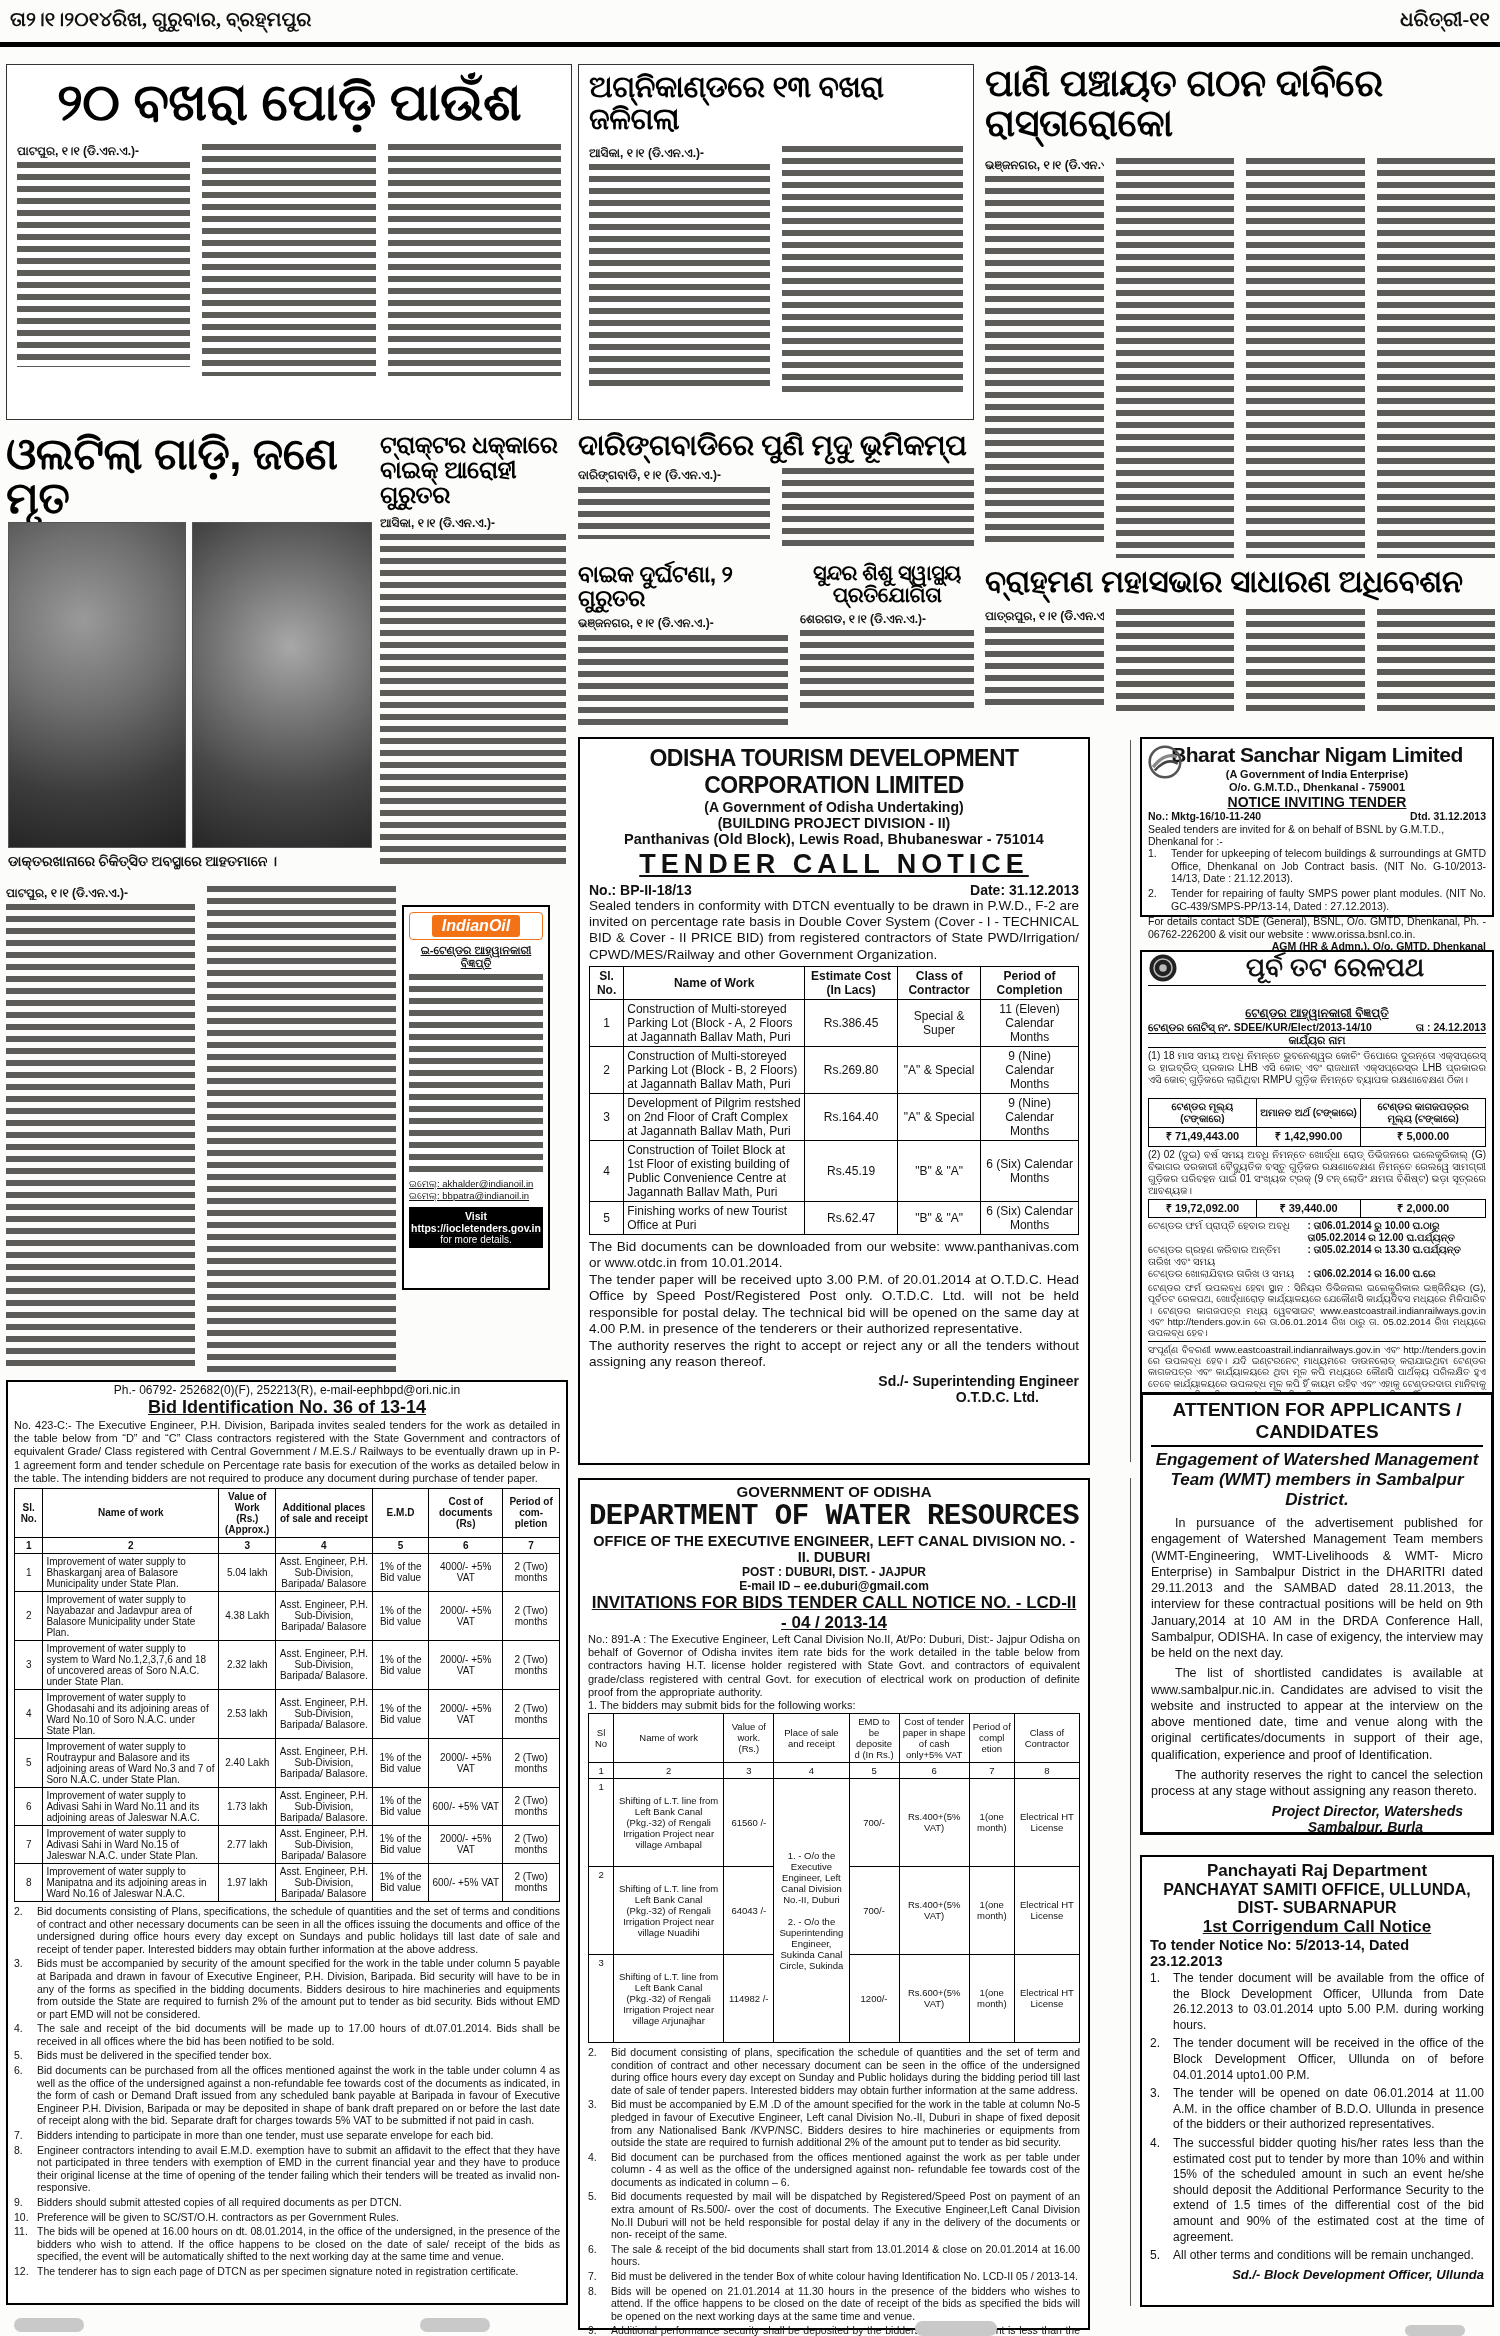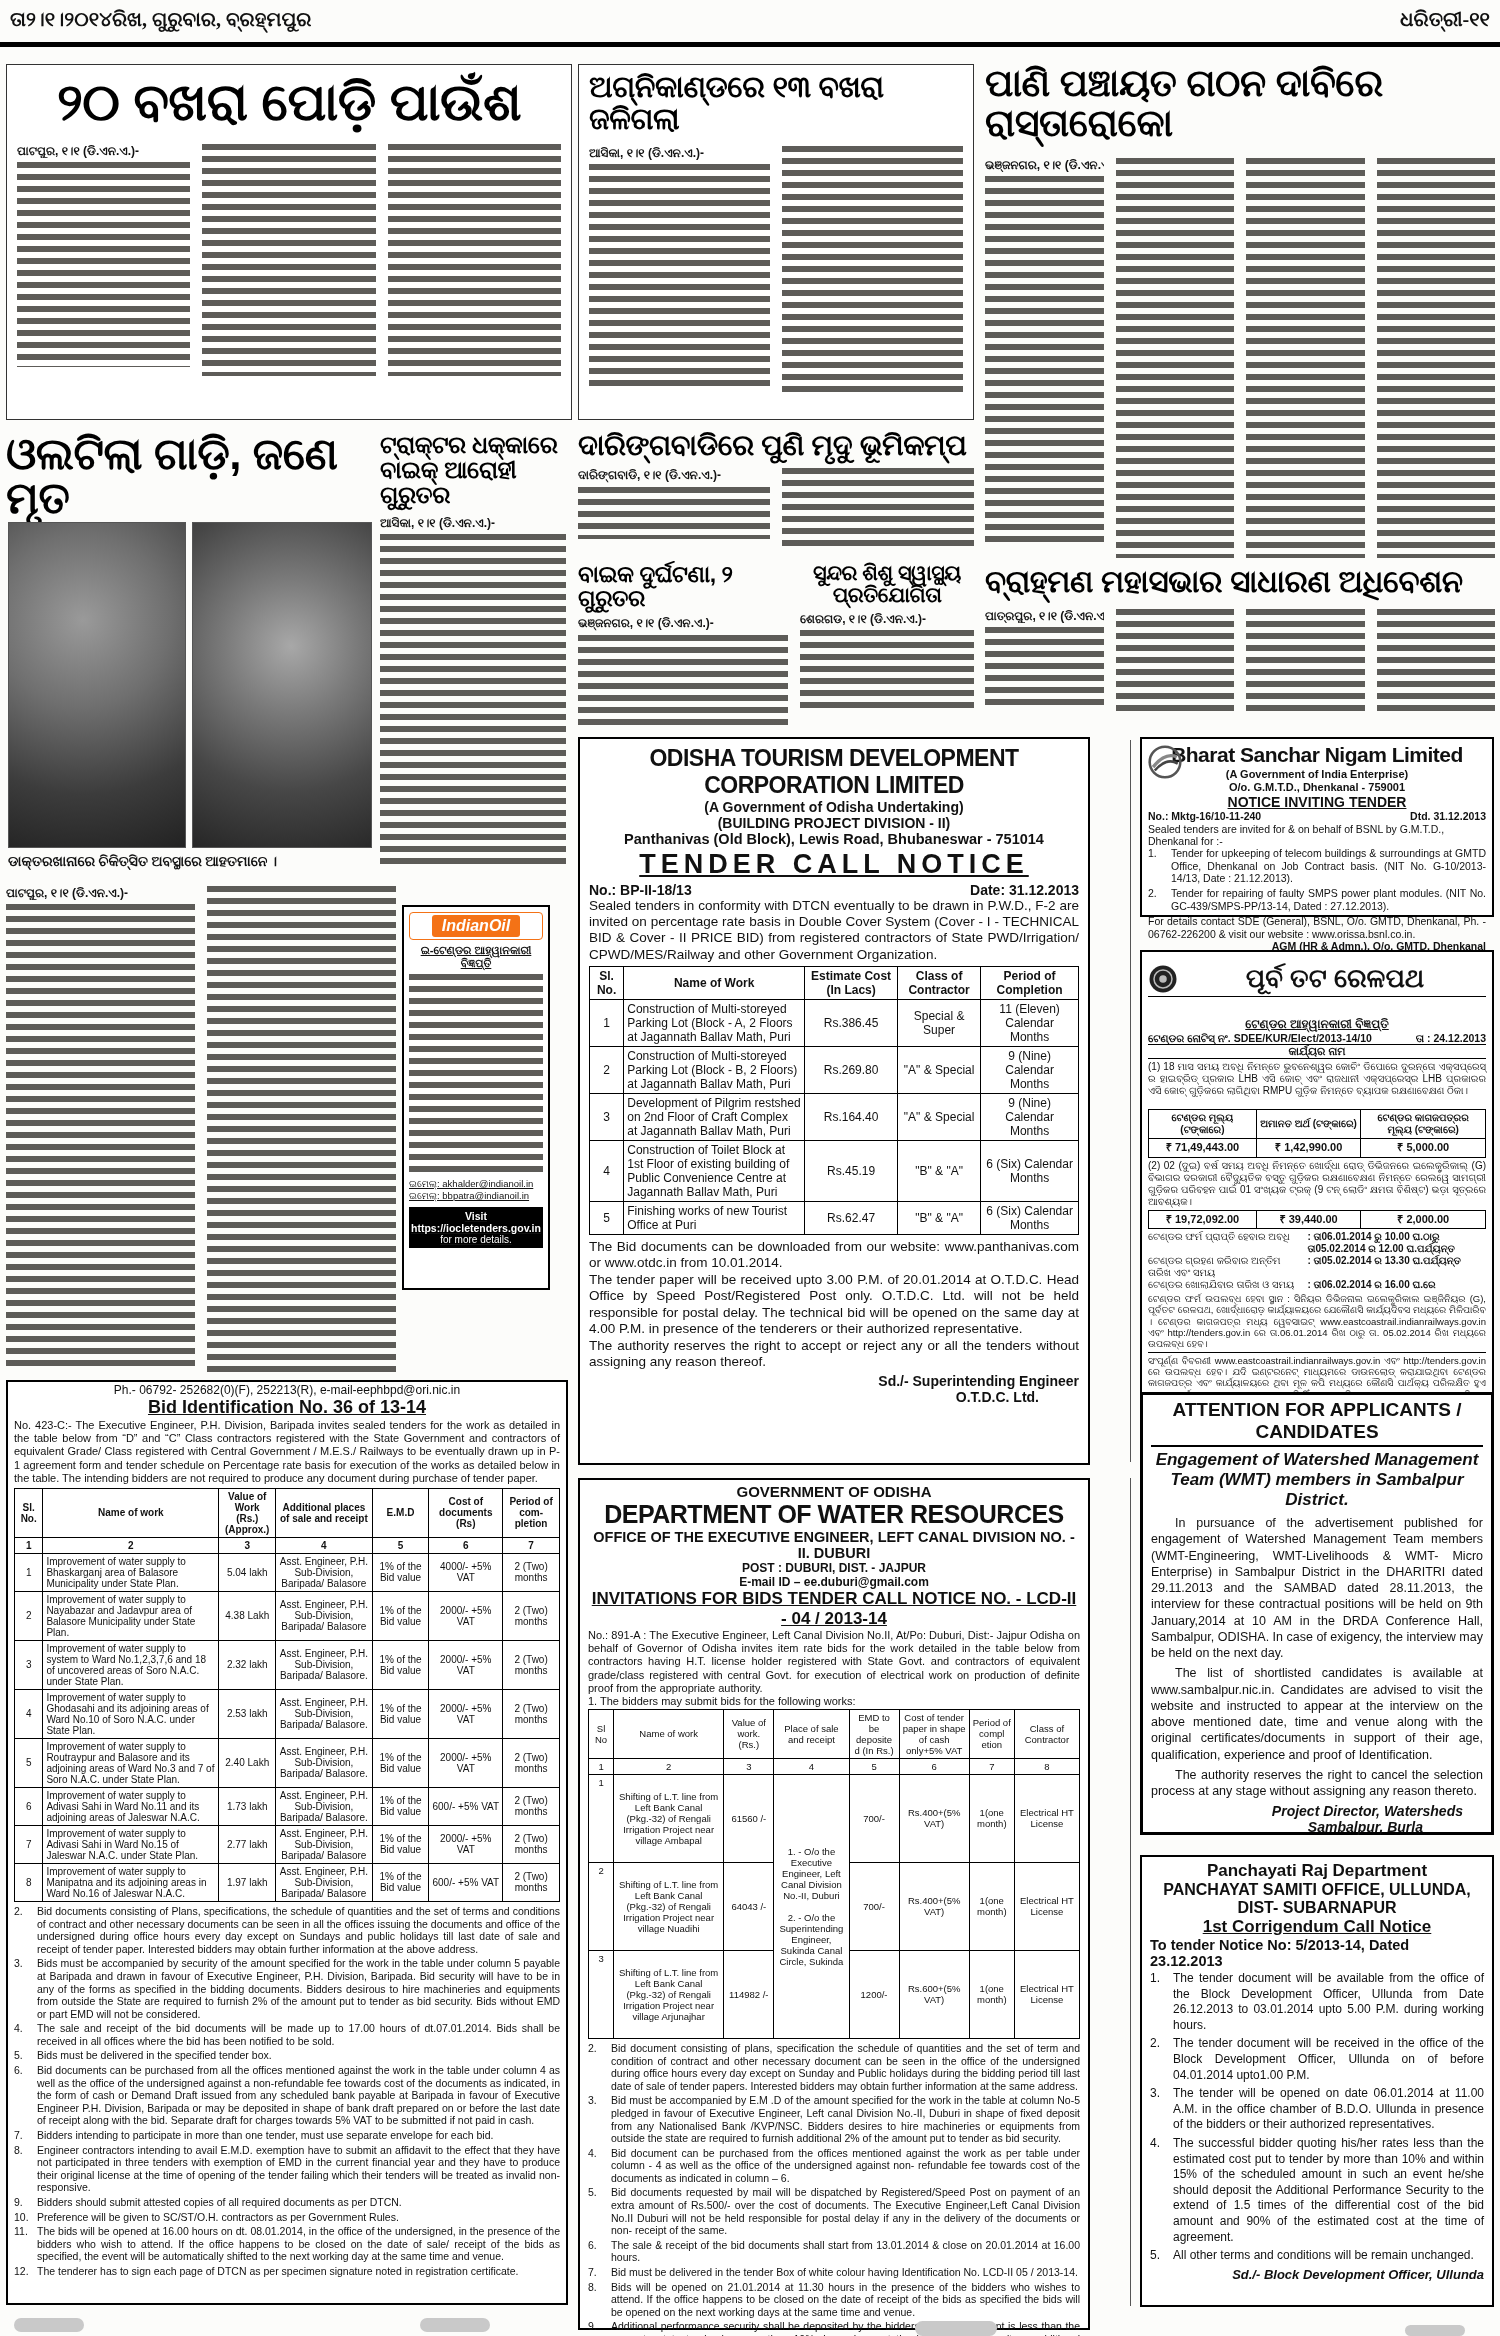--- a/index.html
+++ b/index.html
@@ -256,21 +256,21 @@
 
         <div class="num">
           <span class="nn">2.</span>
           <span class="tt just">Tender for repairing of faulty SMPS power plant modules. (NIT No. GC-439/SMPS-PP/13-14, Dated : 27.12.2013).</span>
         </div>
       </div>
     <div class="just">For details contact SDE (General), BSNL, O/o. GMTD, Dhenkanal, Ph. - 06762-226200 &amp; visit our website : www.orissa.bsnl.co.in.</div>
     <div class="b right">AGM (HR &amp; Admn.), O/o. GMTD, Dhenkanal</div>
   </div>
 
-  <div class="abs box" style="left:1140px;top:950px;width:354px;height:527px;padding:11px 6px;font-size:10px;line-height:1.2;">
+  <div class="abs box" style="left:1140px;top:950px;width:354px;height:527px;padding:0 6px;font-size:10px;line-height:1.2;">
     <div style="display:flex;align-items:center;gap:6px;border-bottom:1px solid #000;padding-bottom:2px;">
       <svg width="30" height="30" viewBox="0 0 40 40">
         <circle cx="20" cy="20" r="18" fill="#222"></circle>
         <circle cx="20" cy="20" r="12" fill="none" stroke="#bbb" stroke-width="2"></circle>
         <circle cx="20" cy="20" r="5" fill="#bbb"></circle>
       </svg>
       <div class="b center" style="flex:1;font-size:26px;">ପୂର୍ବ ତଟ ରେଳପଥ</div>
     </div>
     <div class="b center u" style="font-size:12px;margin-top:20px;">ଟେଣ୍ଡର ଆହ୍ୱାନକାରୀ ବିଜ୍ଞପ୍ତି</div>
     <div style="display:flex;justify-content:space-between;font-weight:700;font-size:10.5px;">
@@ -565,21 +565,21 @@
           <span class="nn">12.</span>
           <span class="tt just">The tenderer has to sign each page of DTCN as per specimen signature noted in registration certificate.</span>
         </div>
 
       </div>
 
   </div>
 
   <div class="abs box" style="left:578px;top:1478px;width:512px;height:852px;padding:3px 8px;">
     <div class="b center" style="font-size:15px;">GOVERNMENT OF ODISHA</div>
-    <div class="b center" style="font-size:25px;letter-spacing:-.5px;">DEPARTMENT OF WATER RESOURCES</div>
+    <div class="b center" style="font-size:29px;letter-spacing:-.5px;font-family:Liberation Mono, monospace;">DEPARTMENT OF WATER RESOURCES</div>
     <div class="b center" style="font-size:14.5px;">OFFICE OF THE EXECUTIVE ENGINEER, LEFT CANAL DIVISION NO. - II. DUBURI</div>
     <div class="b center" style="font-size:12px;">POST : DUBURI, DIST. - JAJPUR</div>
     <div class="b center" style="font-size:12px;">E-mail ID – ee.duburi@gmail.com</div>
     <div class="b center u" style="font-size:17px;">INVITATIONS FOR BIDS TENDER CALL NOTICE NO. - LCD-II - 04 / 2013-14</div>
     <div class="just" style="font-size:11px;line-height:1.2;">No.: 891-A : The Executive Engineer, Left Canal Division No.II, At/Po: Duburi, Dist:- Jajpur Odisha on behalf of Governor of Odisha invites item rate bids for the work detailed in the table below from contractors having H.T. license holder registered with State Govt. and contractors of equivalent grade/class registered with central Govt. for execution of electrical work on production of definite proof from the appropriate authority.</div>
     <div style="font-size:11px;">1.  The bidders may submit bids for the following works:</div>
     <table class="t" style="font-size:9.5px;margin-top:2px;">
       <colgroup>
           <col style="width:5%">
           <col style="width:22%">

